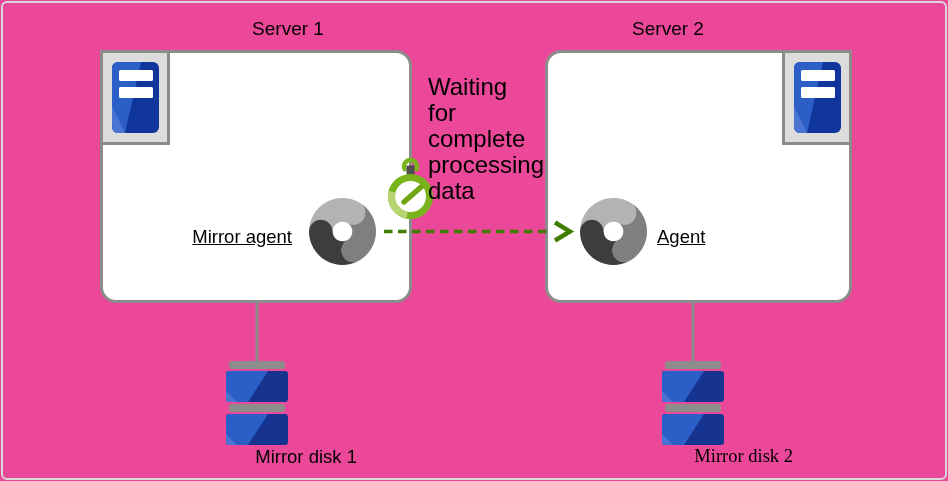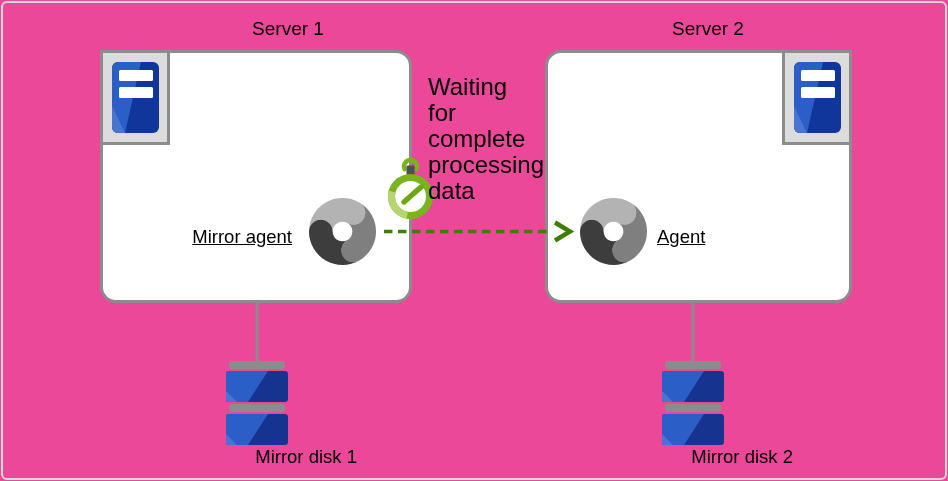--- a/index.html
+++ b/index.html
@@ -15,36 +15,36 @@
     position:absolute;top:50px;height:253px;background:#ffffff;
     border:3px solid #8c8c8c;border-radius:16px;box-sizing:border-box;
   }
   #server1-box{left:100px;width:312px;}
   #server2-box{left:545px;width:307px;}
   .server-title{
     position:absolute;top:18px;width:200px;text-align:center;
     font-size:19px;color:#000;
   }
   #server1-title{left:188px;}
-  #server2-title{left:608px;}
+  #server2-title{left:568px;}
   .tower{position:absolute;top:50px;width:70px;height:95px;}
   #tower1{left:100px;}
   #tower2{left:782px;}
   .donut{position:absolute;top:197px;width:69px;height:69px;}
   #donut1{left:308px;}
   #donut2{left:579px;}
   .agent-label{position:absolute;top:226px;font-size:18.5px;color:#000;white-space:nowrap;text-decoration:underline;}
   #mirror-agent-label{left:160px;width:132px;text-align:right;}
   #agent-label{left:657px;text-align:right;}
   .disk{position:absolute;top:361px;width:64px;height:84px;}
   #disk1{left:225px;}
   #disk2{left:661px;}
   .disk-label{position:absolute;top:446px;width:200px;text-align:right;font-size:18.5px;color:#000;}
   #disk1-label{left:157px;}
-  #disk2-label{left:593px;}
+  #disk2-label{left:593px;font-family:Liberation Serif, serif;}
   #annotation{
     position:absolute;left:428px;top:74px;width:108px;
     font-size:24px;line-height:26px;color:#000;
   }
   #overlay{position:absolute;left:0;top:0;width:948px;height:481px;pointer-events:none;}
   #stopwatch{position:absolute;left:380px;top:152px;width:64px;height:72px;}
 </style>
 </head>
 <body>
 

